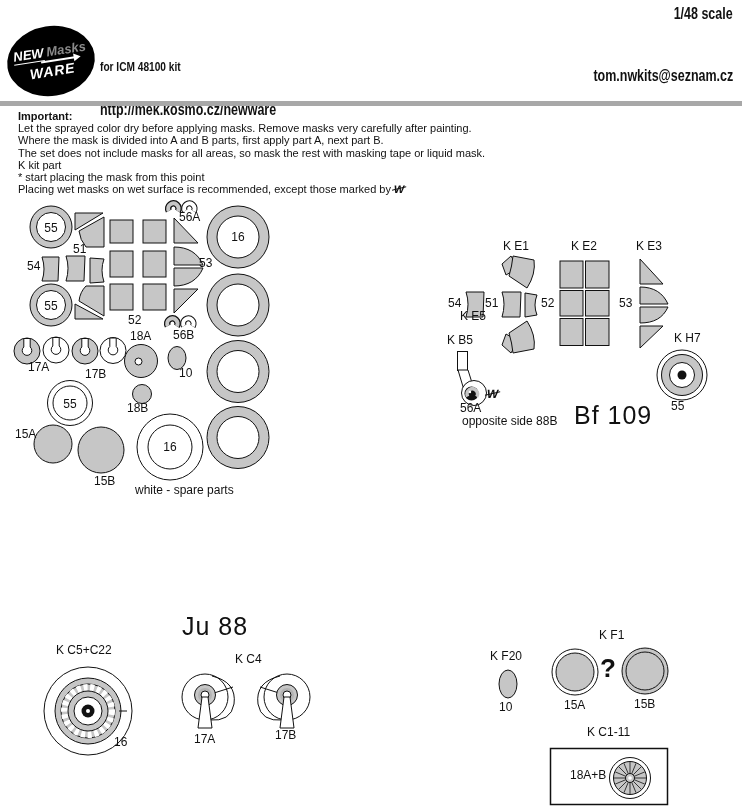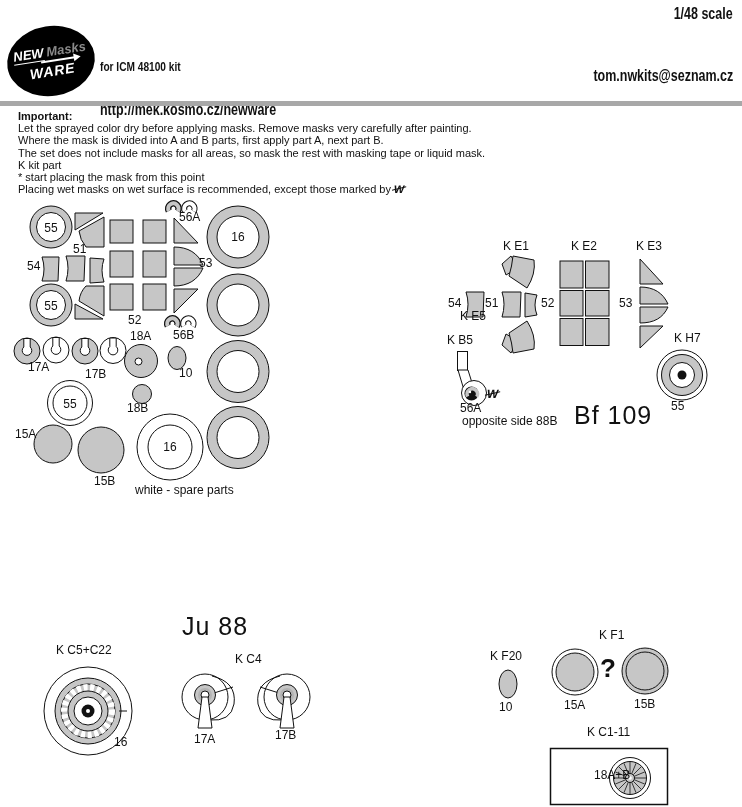--- a/index.html
+++ b/index.html
@@ -306,15 +306,15 @@
   <div class="lbl" style="left:235px;top:653px;">K C4</div>
   <div class="lbl" style="left:194px;top:733px;">17A</div>
   <div class="lbl" style="left:275px;top:729px;">17B</div>
   <div class="lbl" style="left:490px;top:650px;">K F20</div>
   <div class="lbl" style="left:499px;top:701px;">10</div>
   <div class="lbl" style="left:599px;top:629px;">K F1</div>
   <div class="lbl" style="left:564px;top:699px;">15A</div>
   <div class="qmark" style="left:600px;top:655px;">?</div>
   <div class="lbl" style="left:634px;top:698px;">15B</div>
   <div class="lbl" style="left:587px;top:726px;">K C1-11</div>
-  <div class="lbl" style="left:570px;top:769px;margin-left:24px;">18A+B</div>
+  <div class="lbl" style="left:570px;top:769px;">18A+B</div>
 
 </div>
 
 </body></html>

